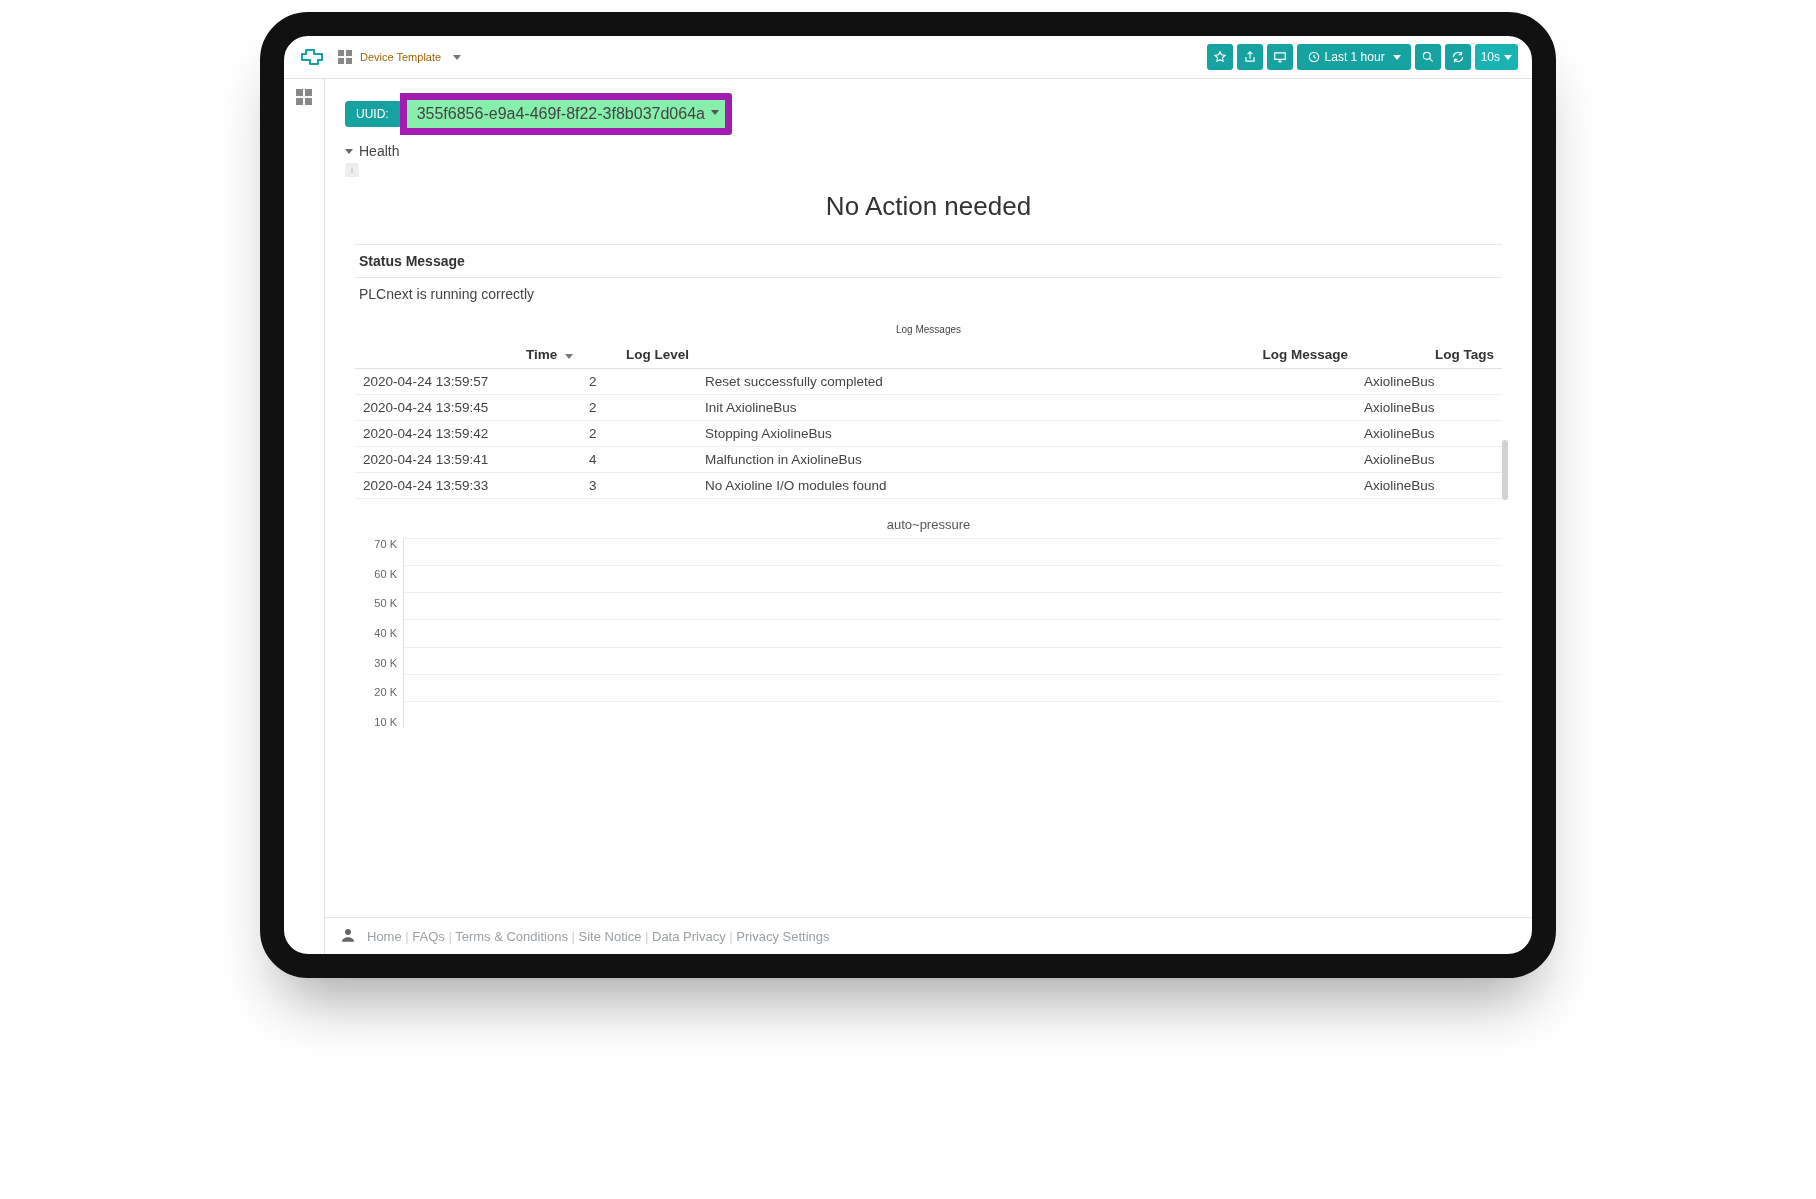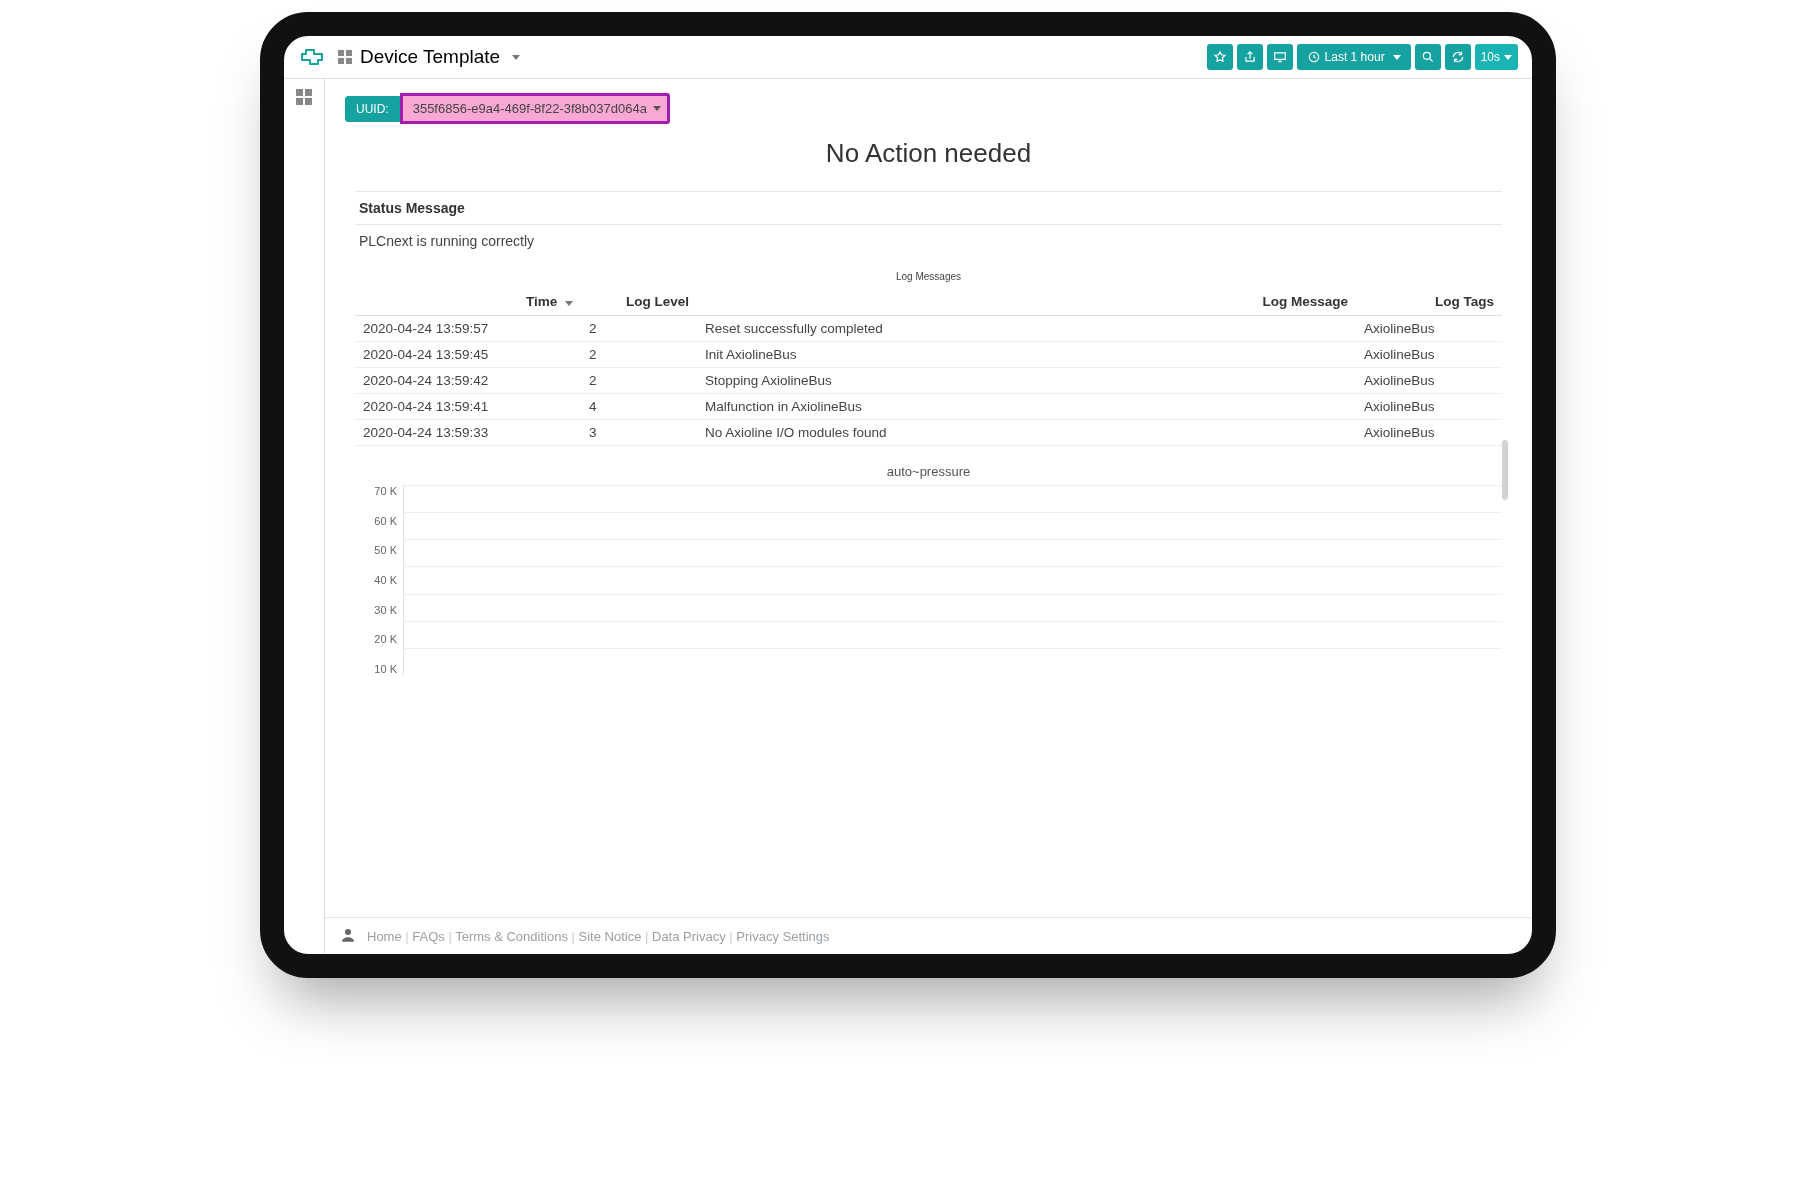--- a/index.html
+++ b/index.html
@@ -15,31 +15,31 @@
   .screen{position:absolute;inset:0;display:flex;flex-direction:column;}
   
   .topbar{height:42px;border-bottom:1px solid #e0e0e0;display:flex;align-items:center;padding:0 8px;}
   .sidebar{width:40px;border-right:1px solid #e0e0e0;display:flex;flex-direction:column;align-items:center;padding-top:10px;gap:20px;}
   .body{flex:1;display:flex;min-height:0;}
   .main{flex:1;display:flex;flex-direction:column;min-width:0;}
   .topbar .left{display:flex;align-items:center;gap:8px;padding-left:6px;}
   .topbar .right{margin-left:auto;display:flex;align-items:center;gap:4px;padding-right:6px;}
   .dash-ico{width:14px;height:14px;display:inline-grid;grid-template-columns:1fr 1fr;grid-template-rows:1fr 1fr;gap:2px;}
   .dash-ico span{background:#888;}
-  .page-title{font-size:19px;color:#000000;}
+  .page-title{font-size:11px;color:#a16207;}
   .caret{width:0;height:0;border-left:4px solid transparent;border-right:4px solid transparent;border-top:5px solid #777;display:inline-block;margin-left:4px;}
   .btn{background:#17a2a2;color:#fff;border:none;height:26px;min-width:26px;border-radius:3px;display:inline-flex;align-items:center;justify-content:center;font-size:12px;padding:0 6px;cursor:pointer;}
   .btn svg{width:14px;height:14px;fill:#fff;stroke:#fff;}
   .btn.range{padding:0 10px;gap:4px;}
   .btn.dim{background:#19b3b3;}
   .logo{width:24px;height:18px;}
   .content{flex:1;overflow:auto;padding:14px 20px 0 20px;}
   .uuid-row{display:flex;align-items:center;gap:0;margin-bottom:8px;}
   .uuid-label{background:#17a2a2;color:#fff;font-size:12px;padding:5px 10px;border-radius:3px 0 0 3px;border:1px solid #17a2a2;}
-  .uuid-val{border:3px solid #a21caf;color:#444;font-size:13px;padding:5px 20px 5px 10px;border-radius:0 3px 3px 0;background:#f9a8d4;position:relative;}
+  .uuid-val{border:7px solid #a21caf;color:#444;font-size:16px;padding:5px 20px 5px 10px;border-radius:0 3px 3px 0;background:#86efac;position:relative;}
   .uuid-val .caret{position:absolute;right:6px;top:10px;border-top-color:#555;}
   .sect{margin-top:6px;}
   .sect-head{font-size:14px;color:#444;display:flex;align-items:center;gap:6px;cursor:pointer;}
   .sect-head .chev{width:0;height:0;border-left:4px solid transparent;border-right:4px solid transparent;border-top:5px solid #666;}
   .info-flag{width:14px;height:14px;background:#eee;font-size:9px;color:#aaa;display:inline-flex;align-items:center;justify-content:center;margin-top:4px;border-radius:2px;}
   .big-msg{font-size:26px;color:#333;text-align:center;margin:14px 0 22px;}
   .status-block{border-top:1px solid #e8e8e8;margin:0 10px 14px;}
   .status-label{font-weight:700;font-size:14px;padding:8px 4px;border-bottom:1px solid #e8e8e8;}
   .status-text{font-size:14px;padding:8px 4px;color:#444;}
   .subhead{font-size:10px;color:#444;text-align:center;margin:6px 0;}
@@ -142,20 +142,27 @@
       <div class="main">
         <div class="content">
           <div class="uuid-row">
             <span class="uuid-label">UUID:</span>
             <span class="uuid-val">
               <span>355f6856-e9a4-469f-8f22-3f8b037d064a</span>
               <span class="caret"></span>
             </span>
           </div>
 
+          <div class="sect">
+            <div class="sect-head">
+              <span class="chev"></span>
+              <span>Health</span>
+            </div>
+            <span class="info-flag">i</span>
+          </div>
 
           <div class="big-msg">No Action needed</div>
 
           <div class="status-block">
             <div class="status-label">Status Message</div>
             <div class="status-text">PLCnext is running correctly</div>
           </div>
 
           <div class="subhead">Log Messages</div>
 

